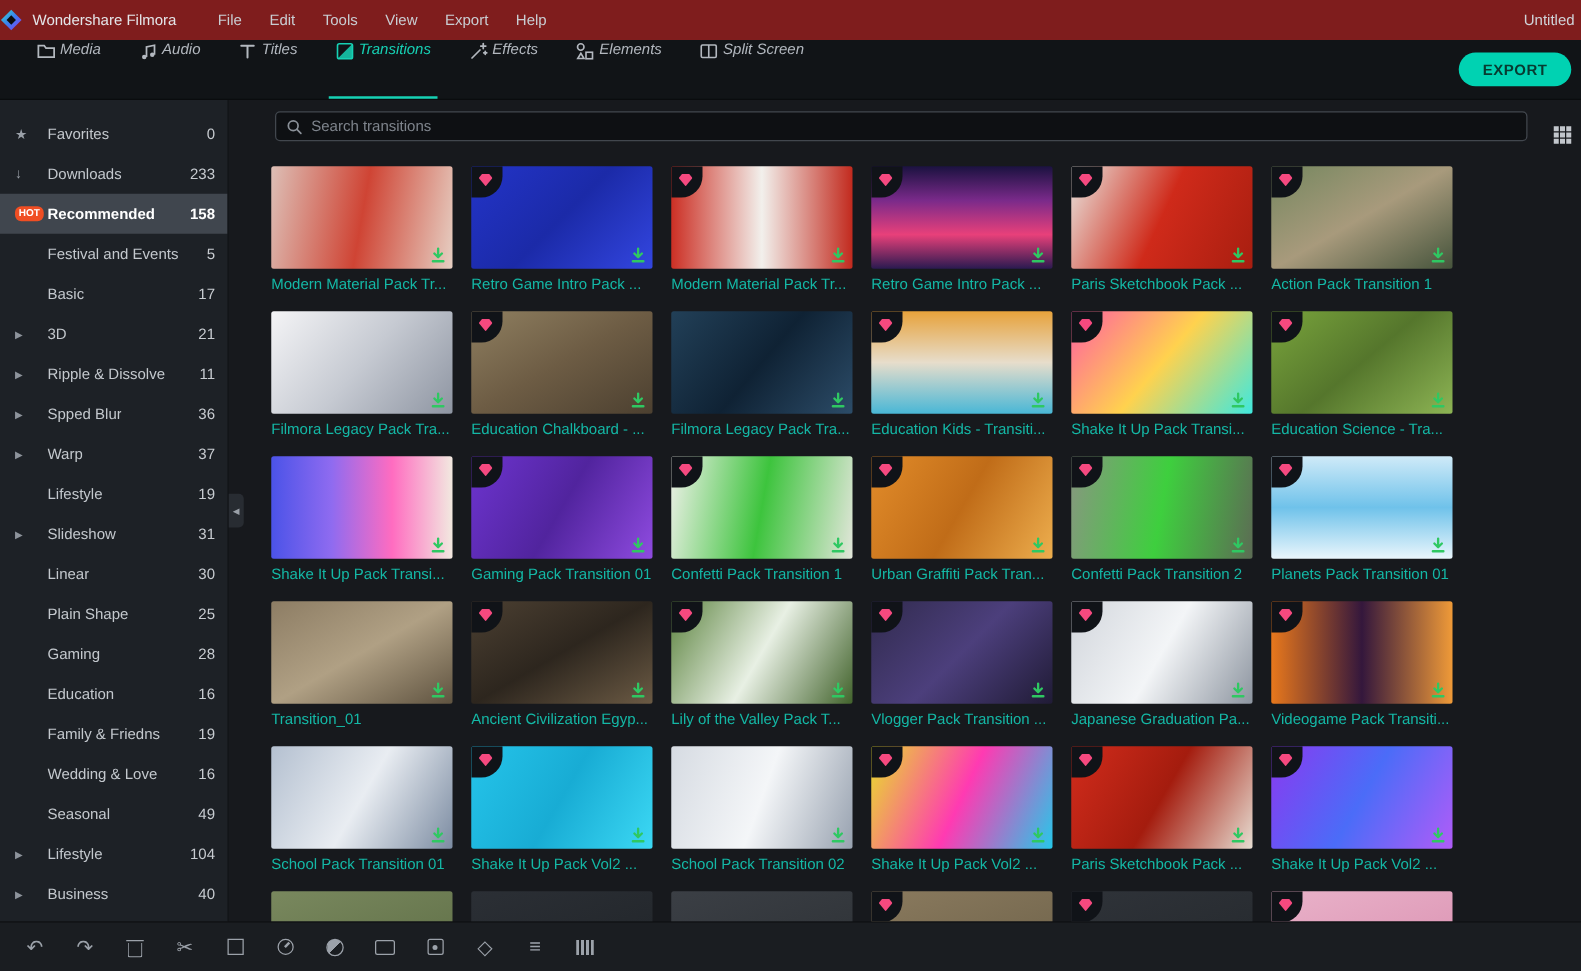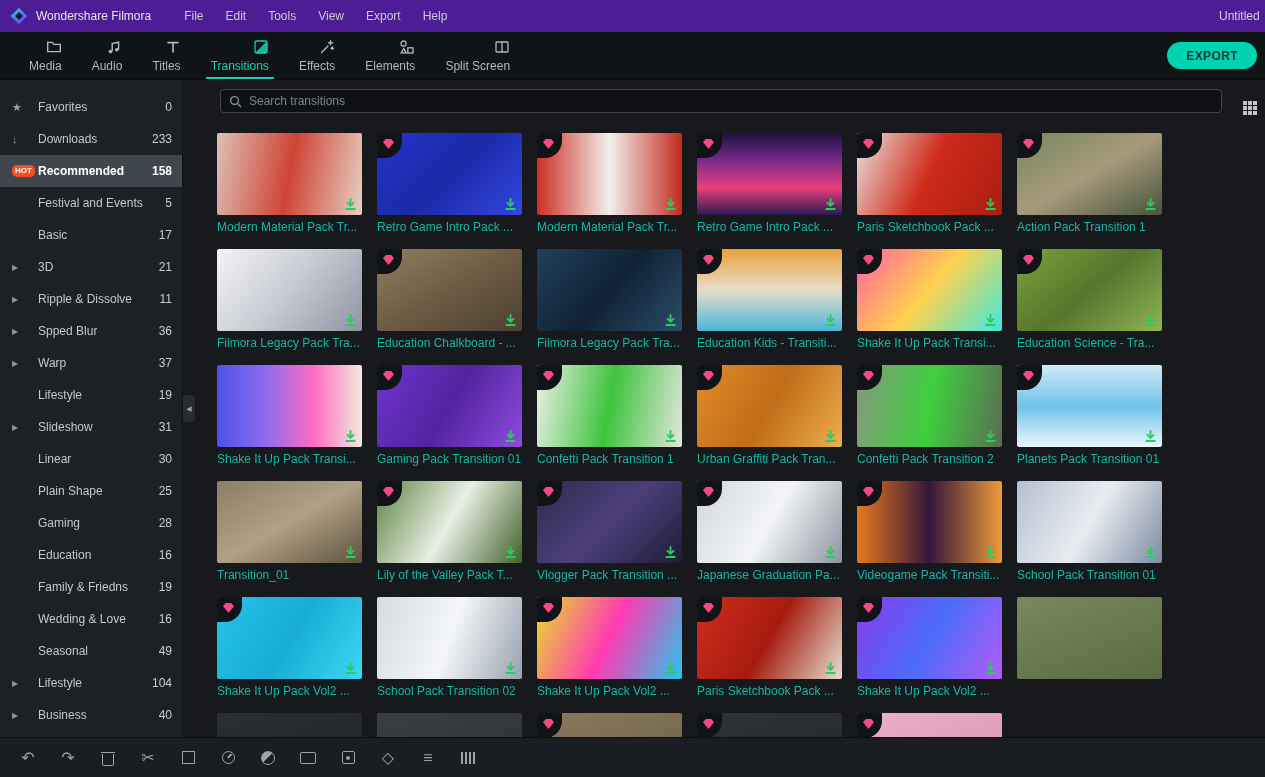--- a/index.html
+++ b/index.html
@@ -3,30 +3,30 @@
 <meta charset="utf-8">
 <style>
   * { box-sizing: border-box; margin: 0; padding: 0; }
   html,body { width:1265px; height:777px; overflow:hidden; }
   body {
     font-family:"Liberation Sans", sans-serif;
     background:#17191d; color:#d7dade; position:relative; font-size:12px;
   }
 
   
-  .menubar { height:32px; background:#4c1d95; display:flex; align-items:center; padding-left:10px; }
+  .menubar { height:32px; background:#7f1d1d; display:flex; align-items:center; }
   .logo { display:flex; align-items:center; margin-right:8px; }
   .app-name { color:#e4e6e9; margin-right:22px; white-space:nowrap; }
   .menu-list { display:flex; align-items:center; }
   .menu-item { padding:0 11px; color:#c9cdd2; cursor:default; line-height:32px; }
   .project-title { margin-left:auto; width:46px; overflow:hidden; white-space:nowrap; color:#cfd3d8; }
 
   
   .tabbar { height:48px; background:#111417; display:flex; align-items:stretch; padding-left:14px; border-bottom:1px solid #0a0c0e; }
-  .tab { position:relative; display:flex; flex-direction:column; align-items:flex-end; justify-content:center; gap:3px; padding:0 15px; color:#b3b8bf; cursor:default; }
+  .tab { position:relative; display:flex; flex-direction:row; align-items:flex-start; justify-content:center; gap:3px; padding:0 15px; color:#b3b8bf; cursor:default;font-style:italic; }
   .tab-ic { height:17px; display:flex; align-items:center; }
   .tab-label { font-size:12px; white-space:nowrap; }
   .tab.active { color:#16d1b4; }
   .tab.active::after { content:""; position:absolute; left:10px; right:10px; bottom:0; height:2px; background:#16d1b4; }
   .export-wrap { margin-left:auto; display:flex; align-items:center; padding-right:8px; }
   .export-btn { border:none; background:#00d2b2; color:#073b31; font-weight:bold; font-size:12px;
                 height:27px; padding:0 19px; border-radius:15px; letter-spacing:.4px; font-family:inherit; cursor:default; }
 
   
   .main { display:flex; height:657px; }
@@ -537,20 +537,33 @@
           <div class="thumb" style="background: linear-gradient(150deg, rgb(141, 125, 100), rgb(176, 160, 132), rgb(95, 83, 64));">
             <span class="dl">
               <svg viewBox="0 0 16 16" width="15" height="15">
                 <path d="M8 2v7M4.8 6.2 8 9.4l3.2-3.2M3.5 12.8h9" stroke="#2fc862" stroke-width="2" fill="none" stroke-linecap="round" stroke-linejoin="round"></path>
               </svg>
             </span>
           </div>
           <div class="card-title">Transition_01</div>
         </div>
         <div class="card">
+          <div class="thumb" style="background: linear-gradient(150deg, rgb(76, 64, 50), rgb(45, 38, 30), rgb(107, 90, 68));">
+            <div class="badge">
+              <span class="gem"></span>
+            </div>
+            <span class="dl">
+              <svg viewBox="0 0 16 16" width="15" height="15">
+                <path d="M8 2v7M4.8 6.2 8 9.4l3.2-3.2M3.5 12.8h9" stroke="#2fc862" stroke-width="2" fill="none" stroke-linecap="round" stroke-linejoin="round"></path>
+              </svg>
+            </span>
+          </div>
+          <div class="card-title">Ancient Civilization Egyp...</div>
+        </div>
+        <div class="card">
           <div class="thumb" style="background: linear-gradient(120deg, rgb(93, 132, 64), rgb(232, 240, 228), rgb(66, 99, 44));">
             <div class="badge">
               <span class="gem"></span>
             </div>
             <span class="dl">
               <svg viewBox="0 0 16 16" width="15" height="15">
                 <path d="M8 2v7M4.8 6.2 8 9.4l3.2-3.2M3.5 12.8h9" stroke="#2fc862" stroke-width="2" fill="none" stroke-linecap="round" stroke-linejoin="round"></path>
               </svg>
             </span>
           </div>

